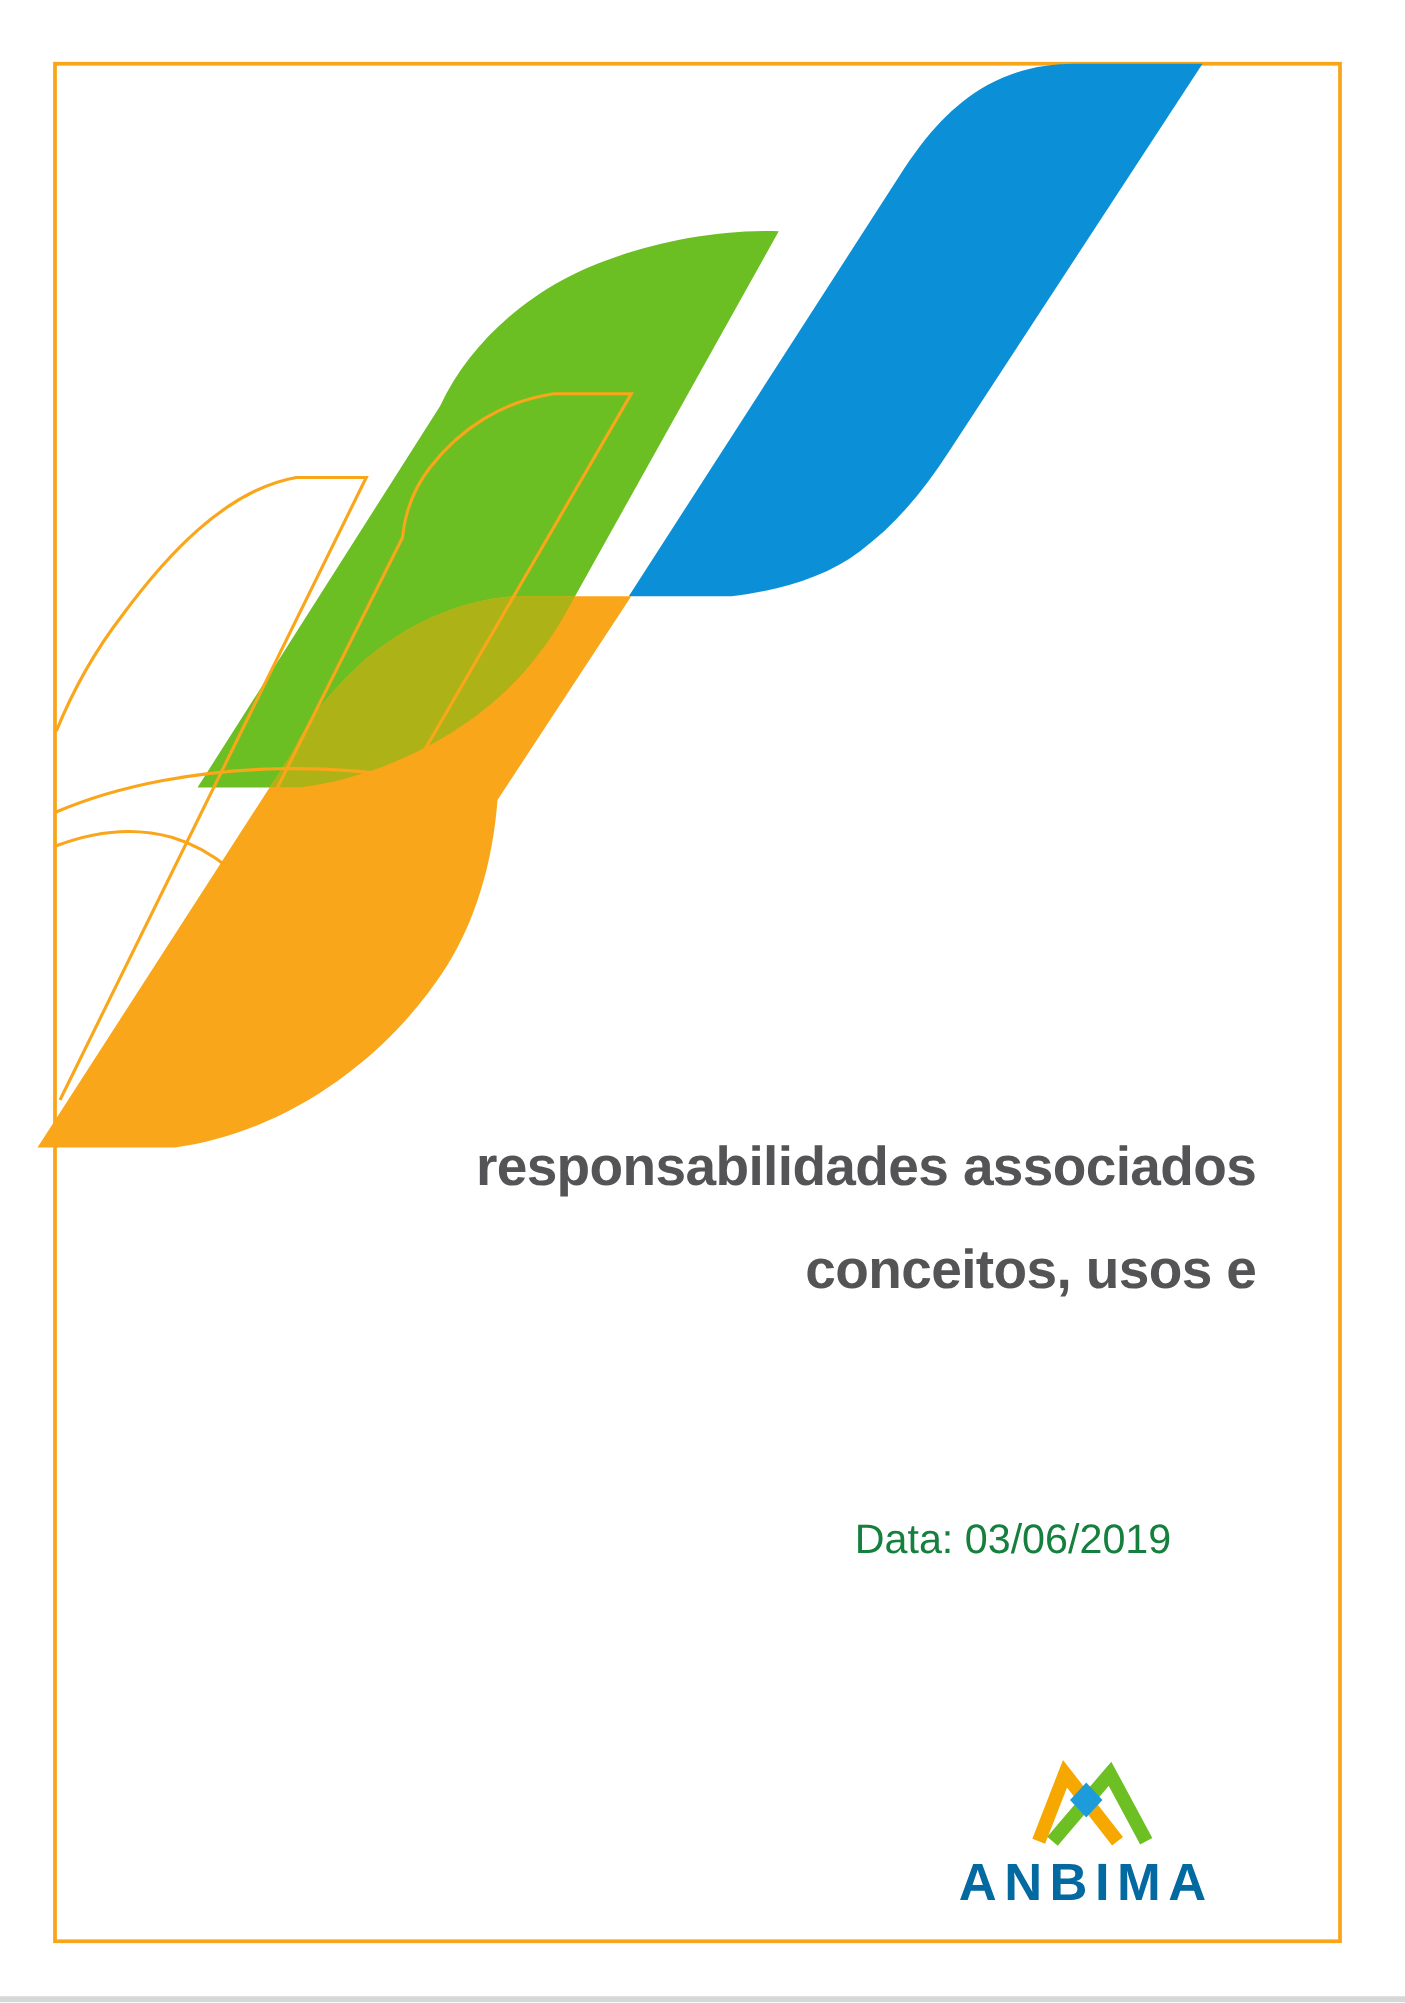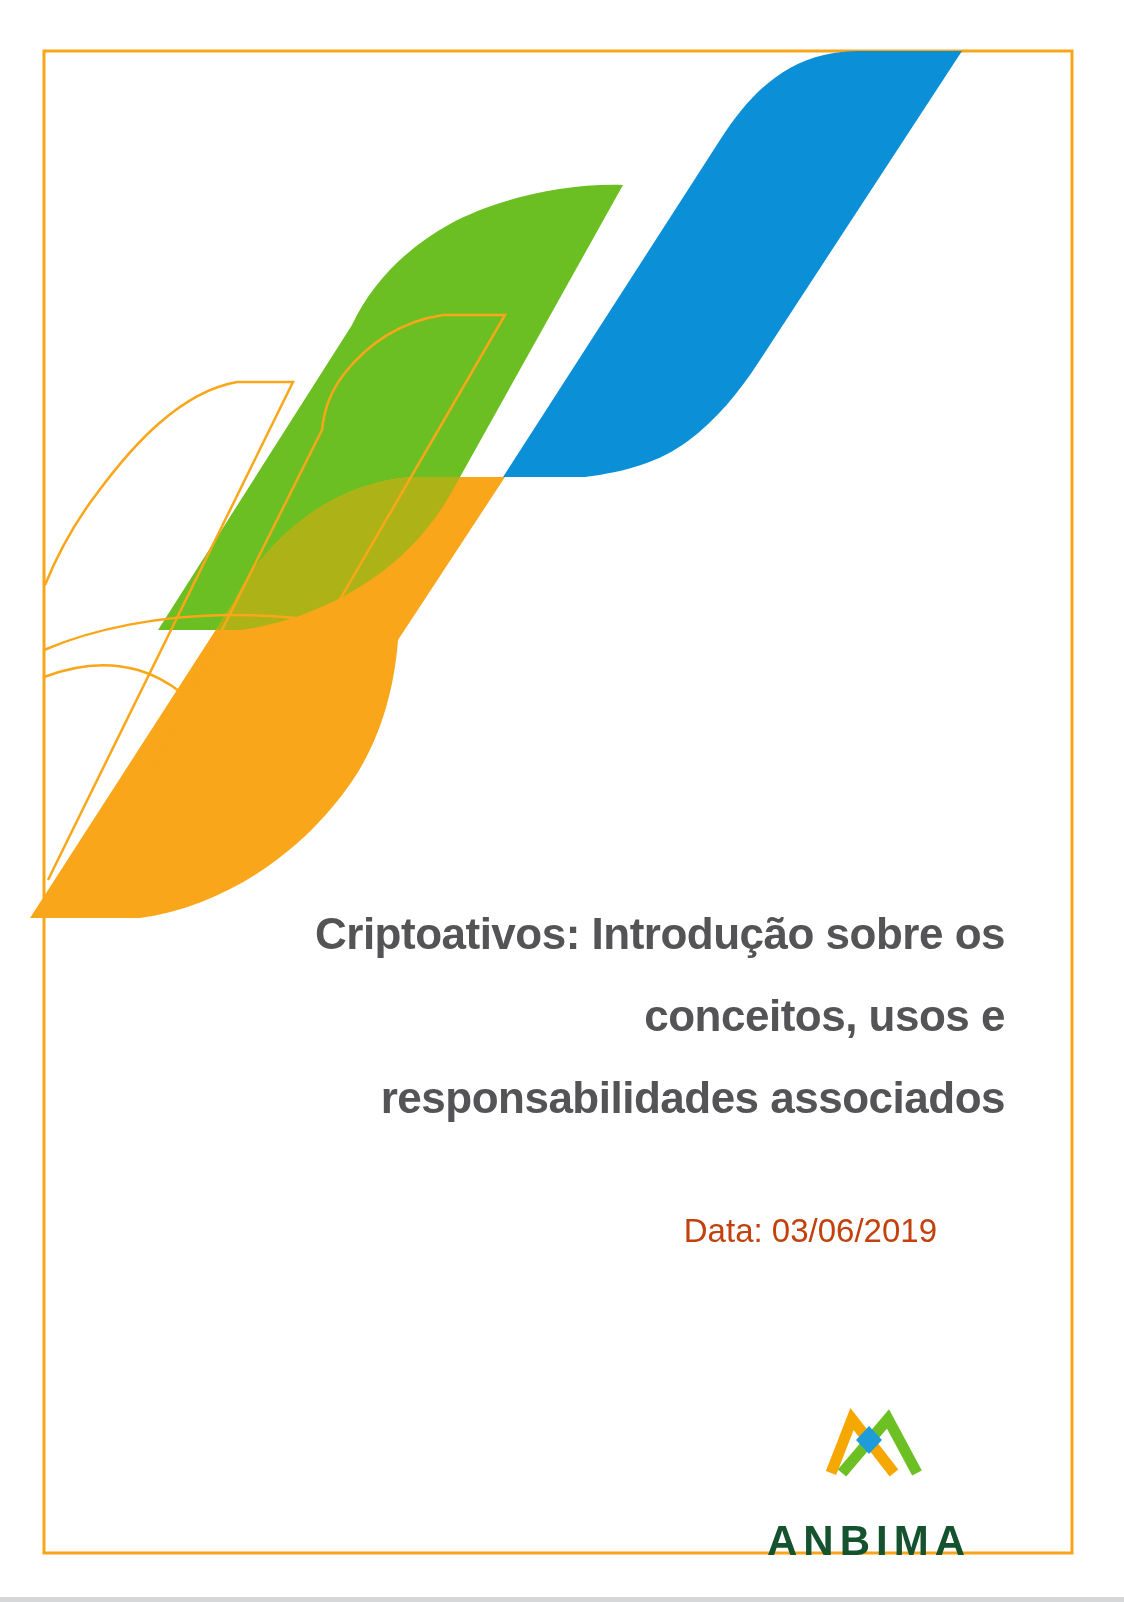--- a/index.html
+++ b/index.html
@@ -25,32 +25,32 @@
     font-size: 44px;
     letter-spacing: -0.5px;
     line-height: 82px;
     white-space: nowrap;
   }
   .date-line {
     position: absolute;
     top: 1212px;
     right: 187px;
     text-align: right;
-    color: #c2410c;
+    color: #15803d;
     font-weight: 400;
     font-size: 33px;
     white-space: nowrap;
   }
   .wordmark {
     position: absolute;
-    top: 1517px;
+    top: 1482px;
     left: 719px;
     width: 300px;
     text-align: center;
-    color: #14532d;
+    color: #0369a1;
     font-weight: 700;
     font-size: 42px;
     letter-spacing: 6px;
     white-space: nowrap;
   }
   .bottom-bar {
     position: absolute;
     left: 0;
     bottom: 0;
     width: 100%;
@@ -88,23 +88,22 @@
     <path d="M 44 677 C 78 664 110 662 138 670 C 172 680 200 706 220 735" fill="none" stroke-width="2.5" stroke="#FAA61A"></path>
 
     <g>
       <polyline points="831,1473 852,1419 894,1473" fill="none" stroke-width="11" stroke-linejoin="miter" stroke-linecap="butt" stroke="#F7A800"></polyline>
       <polyline points="842,1473 888,1419 917,1473" fill="none" stroke-width="11" stroke-linejoin="miter" stroke-linecap="butt" stroke="#6CC024"></polyline>
       <polygon points="869,1426 882,1440 869,1454 856,1440" fill="#1E9CD9"></polygon>
     </g>
   </svg>
 
   <div class="title-block">
-    <div>Criptoativos: Introdução sobre os</div>
+    <div>responsabilidades associados</div>
     <div>conceitos, usos e</div>
-    <div>responsabilidades associados</div>
   </div>
 
   <div class="date-line">Data: 03/06/2019</div>
 
   <div class="wordmark">ANBIMA</div>
 
   <div class="bottom-bar"></div>
 
 </div>
 

